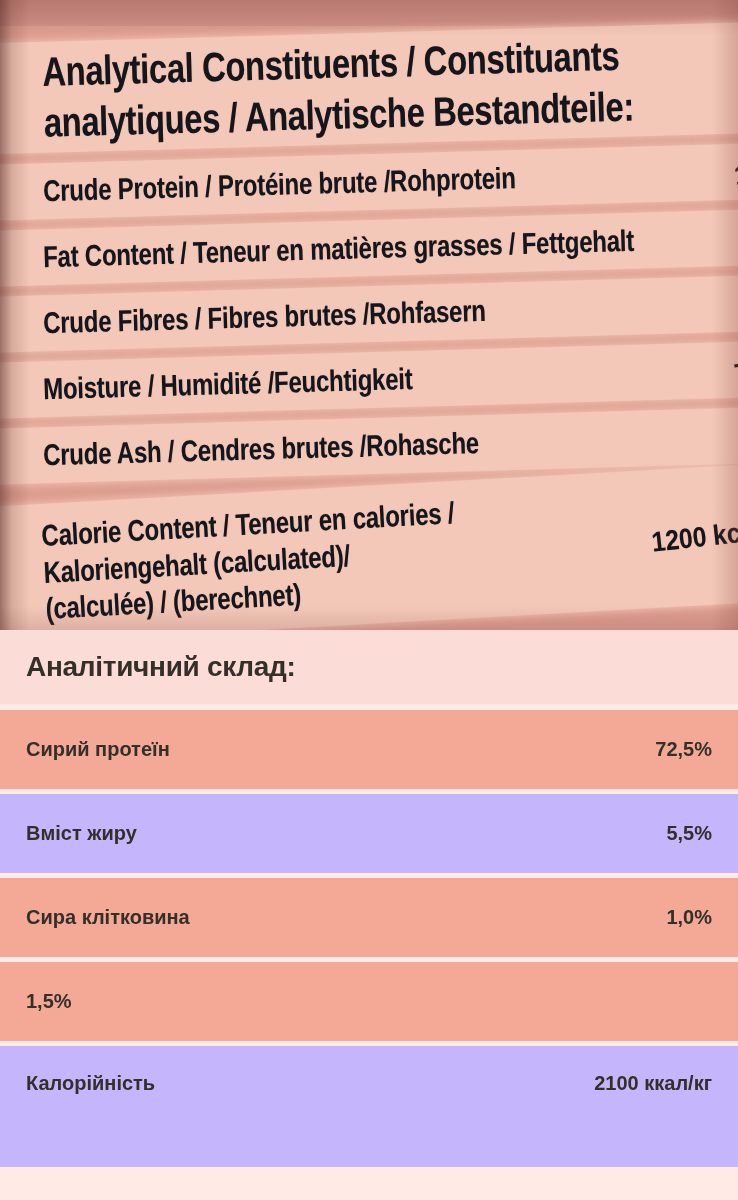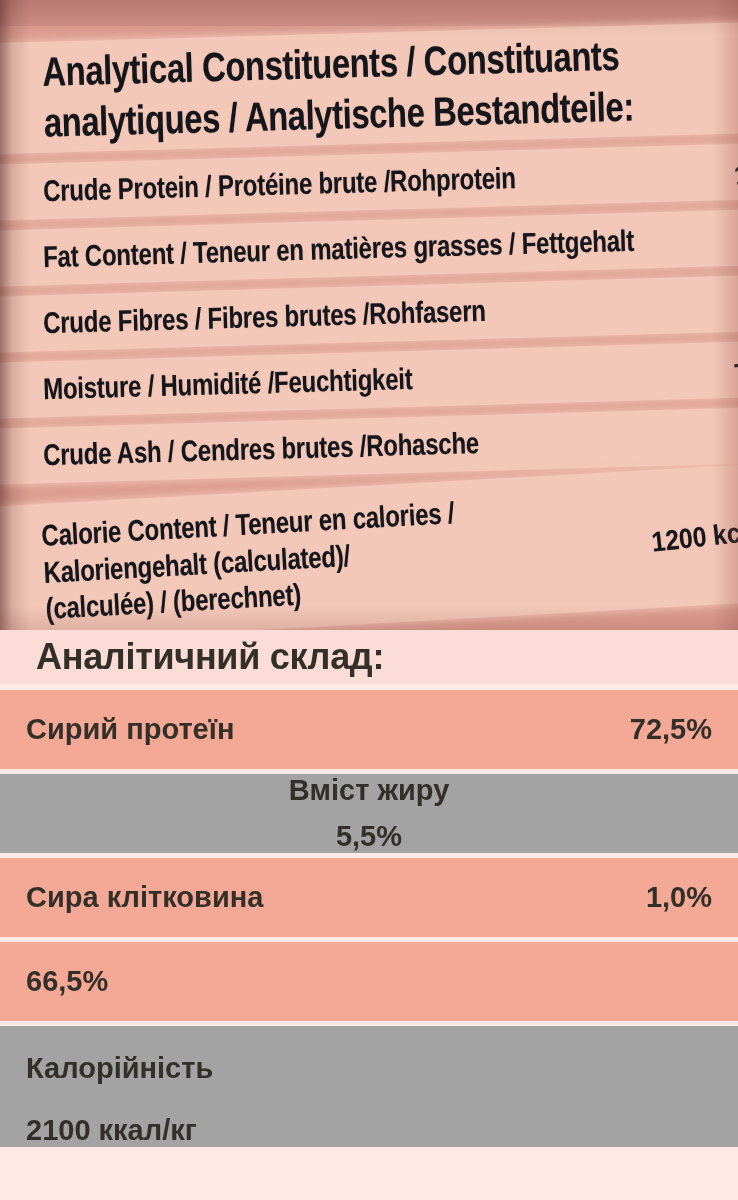--- a/index.html
+++ b/index.html
@@ -65,32 +65,32 @@
   }
   .photo-calorie .cal-val{
     font-size:28px;font-weight:bold;white-space:nowrap;
     transform:rotate(-3deg) scaleX(.88);
   }
   .photo-text-shadow{ text-shadow:0 0 1px rgba(20,20,30,.35); }
 
   
   .uk{width:738px;background:#ffeae5;}
   .uk-header{
-    height:54px;background:#fcdcd6;margin-bottom:6px;
-    display:flex;align-items:center;padding:0 36px;
-    font-size:36px;font-weight:bold;color:#33302a;letter-spacing:-.3px;
+    height:74px;background:#fcdcd6;margin-bottom:6px;
+    display:flex;align-items:center;padding:0 26px;
+    font-size:28px;font-weight:bold;color:#33302a;letter-spacing:-.3px;
   }
   .uk-row{
     height:79px;margin-bottom:5px;
     display:flex;align-items:center;justify-content:space-between;
     padding:0 26px;
-    font-size:29px;font-weight:bold;color:#33302a;
+    font-size:20px;font-weight:bold;color:#33302a;
   }
   .uk-row.dark{background:#f4a896;}
-  .uk-row.light{background:#a3a3a3;flex-direction:column;}
+  .uk-row.light{background:#c4b5fd;}
   .uk-row:last-child{margin-bottom:0;height:95px;align-items:flex-start;padding-top:26px;}
 </style>
 </head>
 <body>
 
 <div class="photo">
   <div class="photo-top"></div>
 
   <div class="band photo-title photo-text-shadow">
     <span class="tl">Analytical Constituents / Constituants</span>
@@ -145,20 +145,20 @@
     <span>5,5%</span>
   </div>
 
   <div class="uk-row dark">
     <span>Сира клітковина</span>
     <span>1,0%</span>
   </div>
 
 
   <div class="uk-row dark">
-    <span>66,5%</span>
+    <span>1,5%</span>
   </div>
 
   <div class="uk-row light">
     <span>Калорійність</span>
     <span>2100 ккал/кг</span>
   </div>
 </div>
 
 </body></html>

